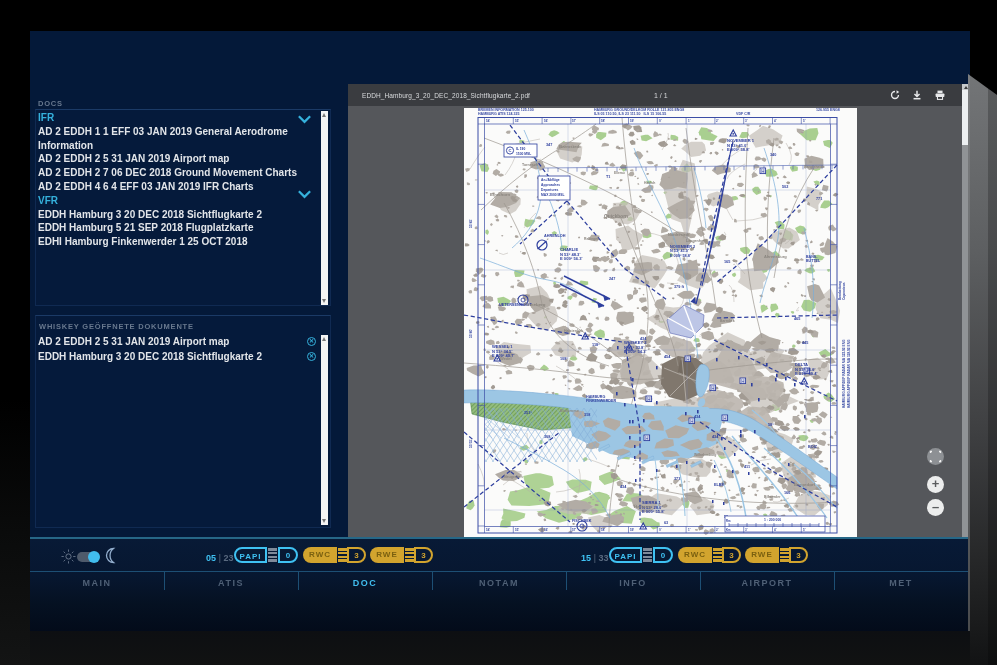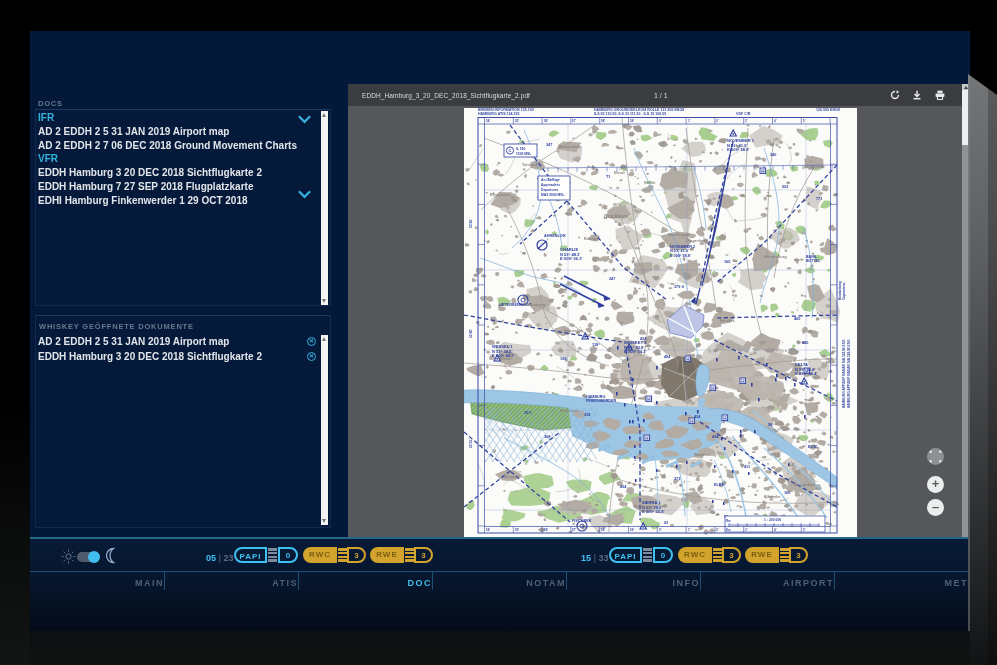--- a/index.html
+++ b/index.html
@@ -46,21 +46,21 @@
   #pcount{left:306px;top:8px;font-size:7px;color:#d8dadc;}
   #pdfsb{left:614px;top:0;width:8px;height:484px;background:#909396;}
   #pdfsb .thumb{position:absolute;left:0;top:6px;width:8px;height:55px;background:#eceff1;}
   #pdfsb .cap{position:absolute;left:0;width:8px;height:7px;background:#c7cacc;color:#3c3c3c;font-size:5px;line-height:7px;text-align:center;}
   
   .zbtn{position:absolute;width:17px;height:17px;border-radius:50%;text-align:center;}
   
   #divider{left:0;top:506px;width:940px;height:2px;background:#266787;}
   #brightbar{left:0;top:508px;width:940px;height:92px;background:linear-gradient(to bottom,#081a36 0%,#071730 40%,#051122 70%,#030b1a 100%);}
   #navline{left:0;top:32px;width:940px;height:1px;background:#1d4f74;}
-  .navitem{position:absolute;top:39px;width:134px;text-align:right;font-size:9px;font-weight:bold;letter-spacing:1.5px;color:#4f6076;}
+  .navitem{position:absolute;top:39px;width:134px;text-align:center;font-size:9px;font-weight:bold;letter-spacing:1.5px;color:#4f6076;}
   .navsep{position:absolute;top:33px;width:1px;height:18px;background:#1d4f74;}
   
   .rwnum{position:absolute;font-size:9px;font-weight:bold;color:#5a6a80;}
   .pill{position:absolute;height:16px;border-radius:9px 0 0 9px;font-size:8px;font-weight:bold;text-align:center;line-height:15px;letter-spacing:1px;}
   .pill.cy{border:2px solid #3fc1f2;color:#3fc1f2;}
   .pill.am{background:#d2a42e;color:#7a6010;}
   .conn{position:absolute;width:9px;height:14px;display:flex;flex-direction:column;justify-content:space-between;}
   .conn i{display:block;height:2.5px;}
   .endc{position:absolute;height:16px;border-radius:0 9px 9px 0;font-size:8px;font-weight:bold;text-align:center;line-height:13px;}
   .endc.cy{border:2px solid #3fc1f2;color:#3fc1f2;}
@@ -73,26 +73,28 @@
 <body>
 <div id="stage">
   <div class="abs" id="screen">
 
 
     <div class="abs" id="leftpanel">
       <div class="abs boxlabel" style="left:8px;top:14px;">DOCS</div>
       <div class="abs box" id="box1">
         <div class="doclist" style="top:1px;">
           <div class="cyan">IFR</div>
+          <div>AD 2 EDDH 1 1 EFF 03 JAN 2019 General Aerodrome Information</div>
           <div>AD 2 EDDH 2 5 31 JAN 2019 Airport map</div>
           <div>AD 2 EDDH 2 7 06 DEC 2018 Ground Movement Charts</div>
+          <div>AD 2 EDDH 4 6 4 EFF 03 JAN 2019 IFR Charts</div>
           <div class="cyan">VFR</div>
           <div>EDDH Hamburg 3 20 DEC 2018 Sichtflugkarte 2</div>
-          <div>EDDH Hamburg 7 27 SEP 2018 Flugplatzkarte</div>
-          <div>EDHI Hamburg Finkenwerder 1 29 OCT 2018</div>
+          <div>EDDH Hamburg 5 21 SEP 2018 Flugplatzkarte</div>
+          <div>EDHI Hamburg Finkenwerder 1 25 OCT 2018</div>
         </div>
         <svg class="chev" style="left:261px;top:4px;" viewBox="0 0 16 10">
             <path d="M2 2 L8 8 L14 2" stroke="#35b1dc" stroke-width="2.4" fill="none"></path>
           </svg>
         <svg class="chev" style="left:261px;top:79px;" viewBox="0 0 16 10">
             <path d="M2 2 L8 8 L14 2" stroke="#35b1dc" stroke-width="2.4" fill="none"></path>
           </svg>
         <div class="sb" style="top:1px;height:194px;">
           <div class="ar up"></div>
           <div class="ar dn"></div>

